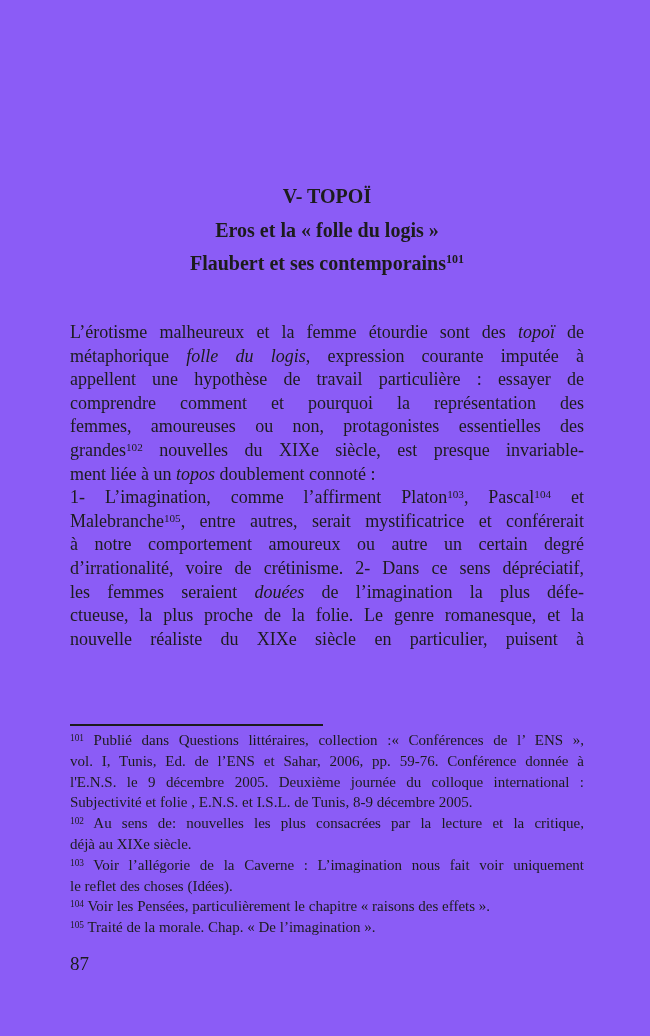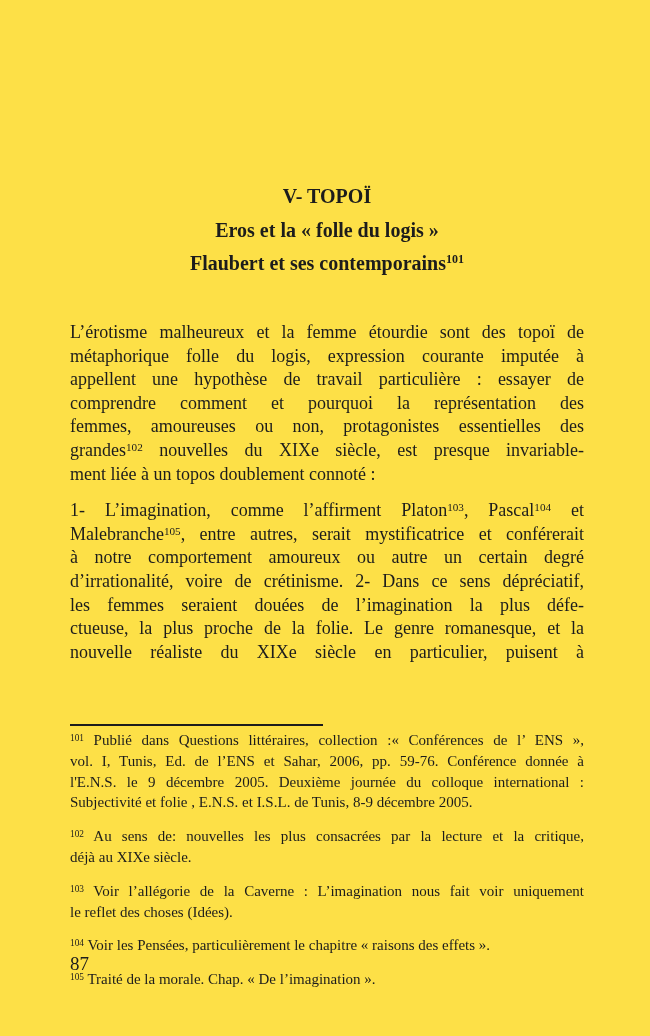--- a/index.html
+++ b/index.html
@@ -4,21 +4,21 @@
 <style>
   html, body {
     margin: 0;
     padding: 0;
     background: #ffffff;
   }
   .page {
     position: relative;
     width: 650px;
     height: 1036px;
-    background: #fde047;
+    background: #8b5cf6;
     color: #1c1c1c;
     font-family: "Liberation Serif", serif;
     overflow: hidden;
   }
   .heading {
     position: absolute;
     top: 180px;
     left: 70px;
     width: 514px;
     text-align: center;
@@ -33,29 +33,29 @@
     font-weight: bold;
   }
   .body-text {
     position: absolute;
     top: 321px;
     left: 70px;
     width: 514px;
     font-size: 18px;
     line-height: 23.6px;
   }
-  .para + .para { margin-top: 13px; }
+  .para + .para { }
   .line {
     text-align: justify;
     text-align-last: justify;
   }
   .line.last {
     text-align-last: left;
   }
-  .it { }
+  .it { font-style: italic; }
   .sup {
     font-size: 0.62em;
     position: relative;
     top: -0.45em;
     line-height: 0;
   }
   .fn-sep {
     position: absolute;
     top: 724px;
     left: 70px;

